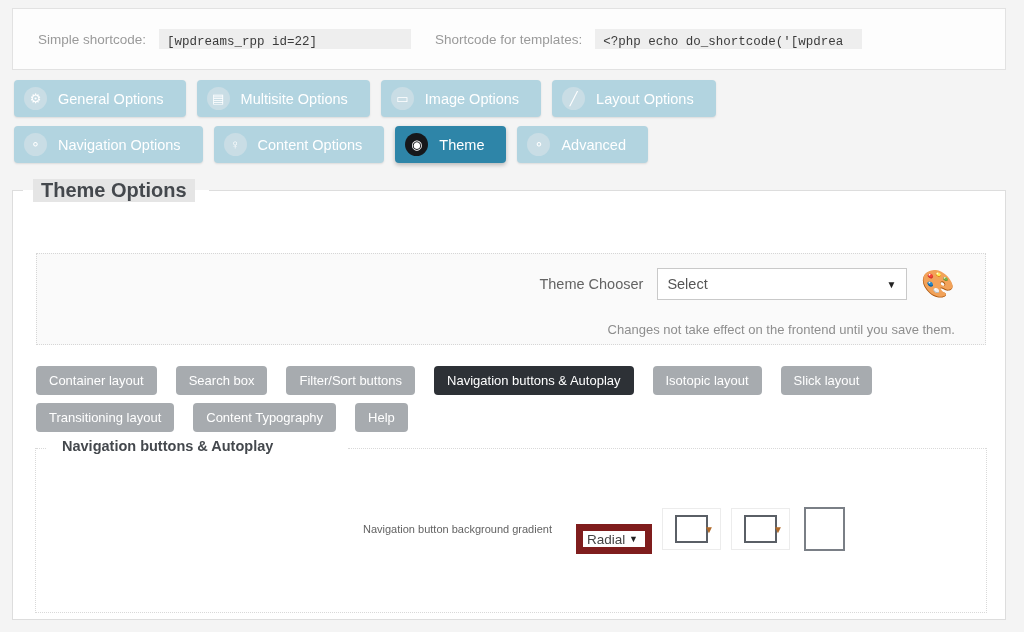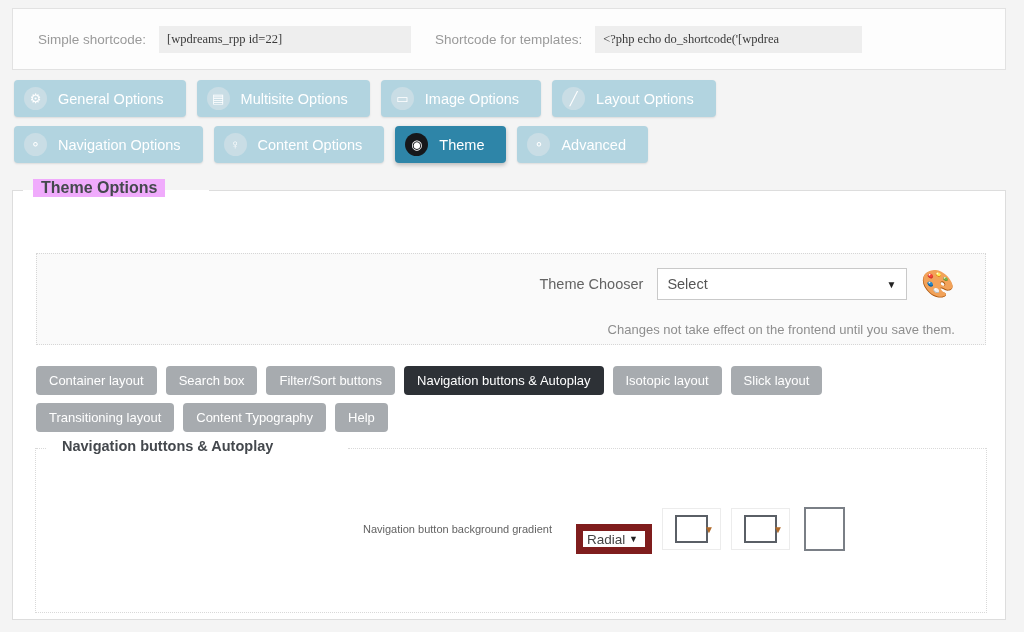--- a/index.html
+++ b/index.html
@@ -27,25 +27,25 @@
     align-items: center;
   }
   .sc-label {
     font-size: 13.5px;
     color: #9a9a9a;
     white-space: nowrap;
   }
   .sc-field {
     background: #eeeeee;
     border: none;
-    font-family: Liberation Serif, serif;
+    font-family: Liberation Mono, monospace;
     font-size: 12.5px;
     color: #3b3b3b;
     padding: 6px 8px;
-    height: 27px;
+    height: 20px;
     line-height: 15px;
     overflow: hidden;
     white-space: nowrap;
     display: block;
   }
   .sc-group-1 { margin-left: 25px; display: flex; align-items: center; }
   .sc-group-1 .sc-field { width: 252px; margin-left: 13px; }
   .sc-group-2 { margin-left: 24px; display: flex; align-items: center; }
   .sc-group-2 .sc-field { width: 267px; margin-left: 13px; }
 
@@ -106,23 +106,23 @@
     content: "";
     position: absolute;
     top: 0; height: 1px;
     background: #dddddd;
   }
   .theme-fieldset::before { left: 0; width: 10px; }
   .theme-fieldset::after { left: 196px; right: 0; }
   .theme-legend {
     position: absolute;
     left: 20px; top: -11px;
-    background: #f0abfc;
+    background: #e5e5e5;
     padding: 0 8px;
-    font-size: 16px;
+    font-size: 20px;
     font-weight: bold;
     color: #44484d;
   }
 
   
   .chooser-panel {
     position: absolute;
     left: 23px; top: 63px;
     width: 950px; height: 92px;
     border: 1px dotted #d6d6d6;
@@ -168,21 +168,21 @@
     font-size: 13px;
     color: #8e8e8e;
   }
 
   
   .subtabs {
     position: absolute;
     left: 23px; top: 176px;
     width: 950px;
   }
-  .subtab-row { display: flex; gap: 9px; margin-bottom: 8px; text-align: right; }
+  .subtab-row { display: flex; gap: 19px; margin-bottom: 8px; text-align: right; }
   .subtab {
     height: 29px;
     padding: 0 13px;
     border-radius: 4px;
     background: #a7abaf;
     color: #ffffff;
     font-size: 13px;
     display: flex;
     align-items: center;
     cursor: pointer;

